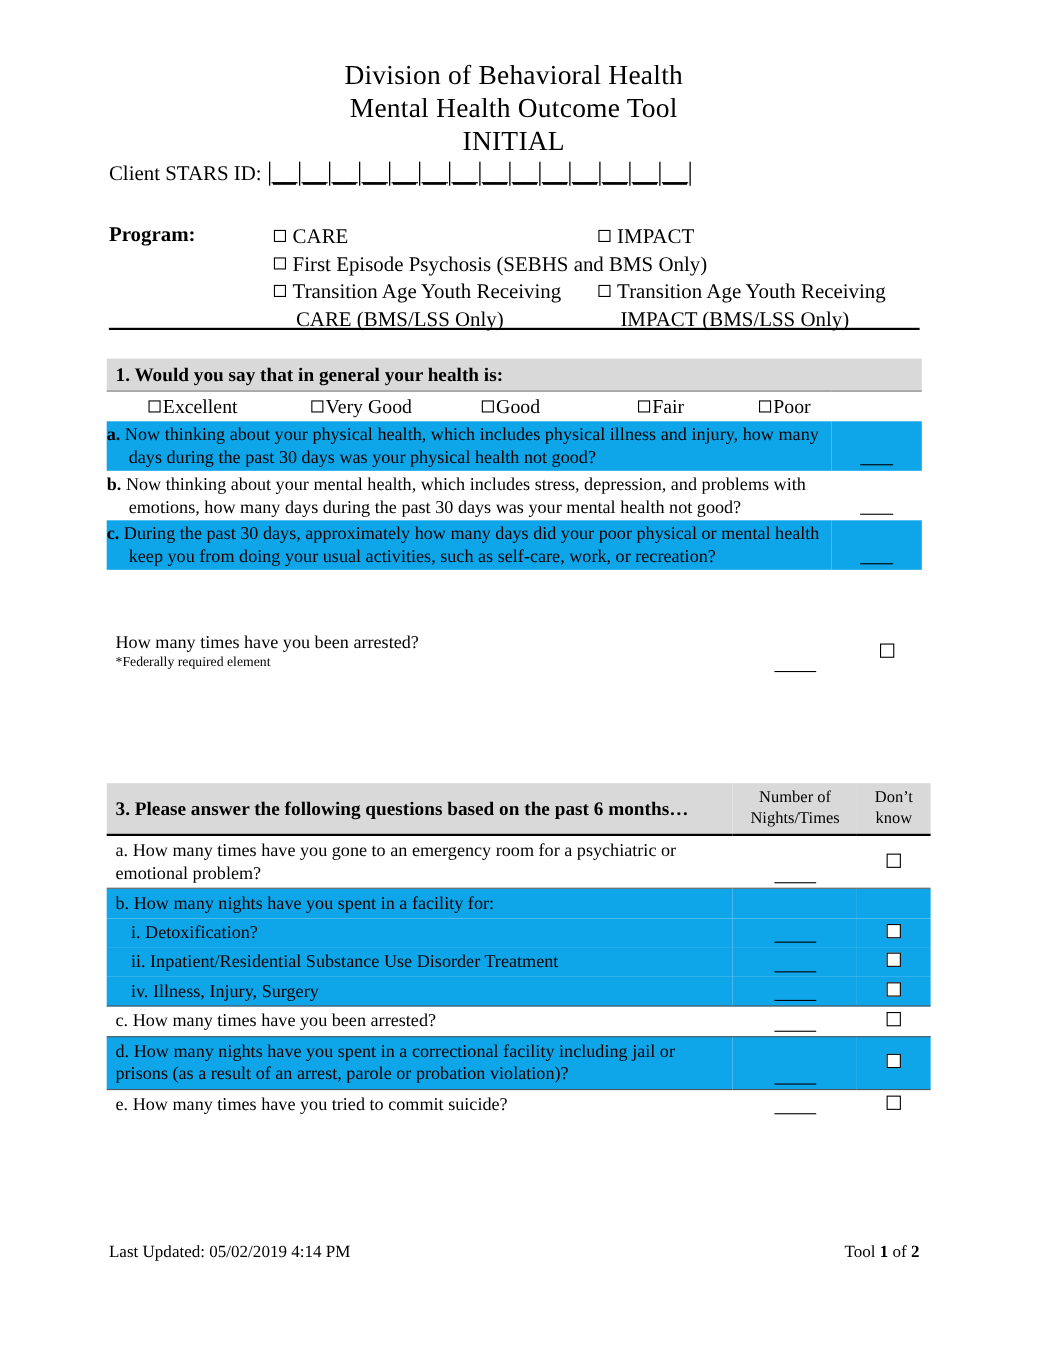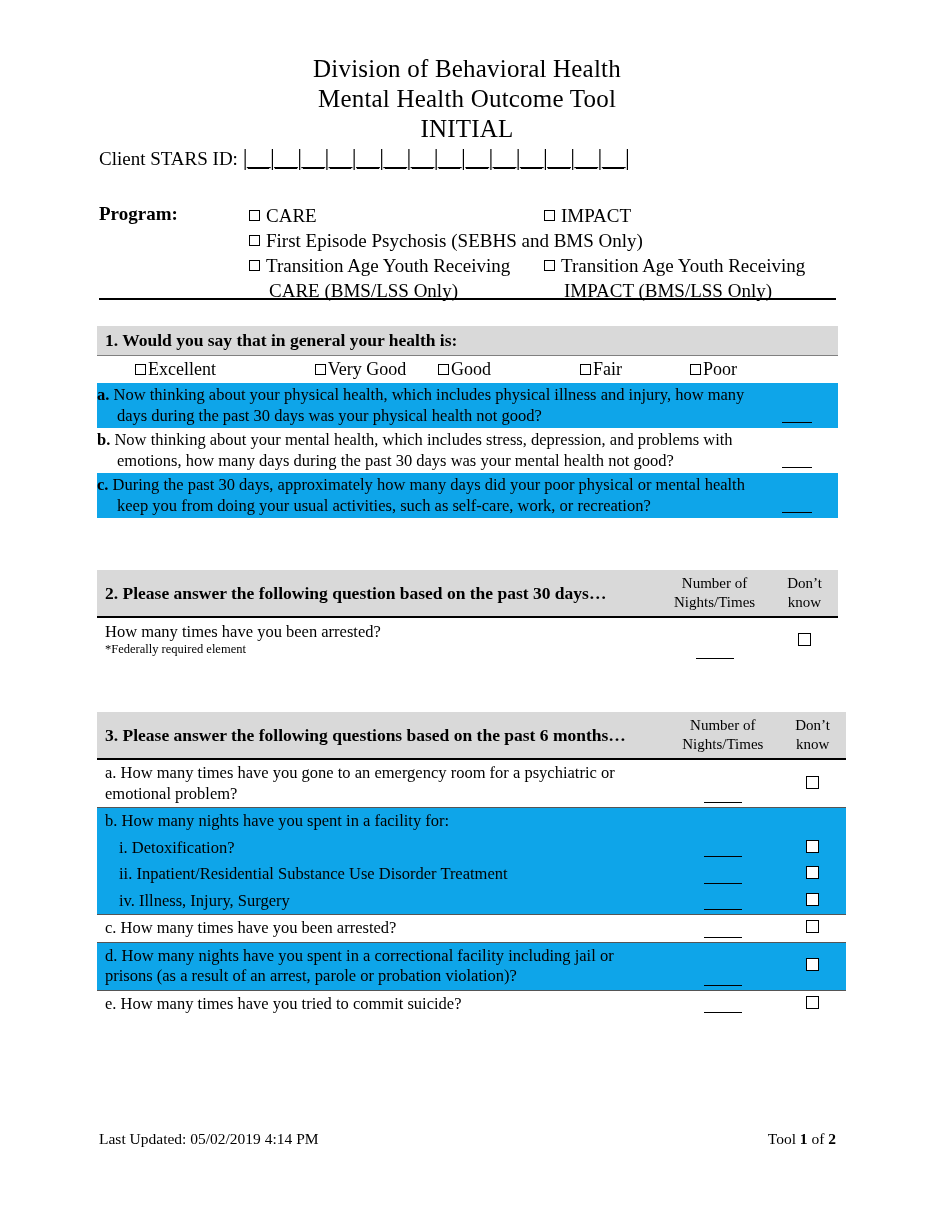--- a/index.html
+++ b/index.html
@@ -147,21 +147,21 @@
   .opts {
     display: flex;
     font-size: 18px;
     padding-left: 38px;
   }
   .opt {
     white-space: nowrap;
   }
   .opt .cbx { margin-right: 2px; vertical-align: 0px; }
   .opt-1 { width: 148px; }
-  .opt-2 { width: 155px; text-align: center; }
+  .opt-2 { width: 155px; }
   .opt-3 { width: 142px; }
   .opt-4 { width: 110px; }
   .opt-5 { width: 100px; }
 
   .shade { background: #0ea5e9; }
   .qcell {
     padding: 2px 4px 2px 14px;
     font-size: 16.5px;
     line-height: 20.5px;
     vertical-align: top;
@@ -343,31 +343,20 @@
     </tr>
     <tr class="shade">
       <td class="qcell hang2"><span class="lbl">c.</span> <span>During the past 30 days, approximately how many days did your poor physical or mental health keep you from doing your usual activities, such as self-care, work, or recreation?</span></td>
       <td class="blankcell"><span class="blankline"></span></td>
     </tr>
   </tbody>
     </table>
 
   <table class="qtable" id="q2">
     <tbody>
-        <tr class="toprule">
-      <td class="qhead qhead-title" style="width:567px;">2. Please answer the following question based on the past 30 days…</td>
-      <td class="colhead" style="width:110px;">
-        <div>Number of</div>
-        <div>Nights/Times</div>
-      </td>
-      <td class="colhead" style="width:64px;">
-        <div>Don’t</div>
-        <div>know</div>
-      </td>
-    </tr>
     <tr>
       <td class="q2-qcell">
         <div>How many times have you been arrested?</div>
         <div class="fed-note">*Federally required element</div>
       </td>
       <td class="num-cell"><span class="numline"></span></td>
       <td class="dk-cell"><span class="dkbox"></span></td>
     </tr>
   </tbody>
     </table>

